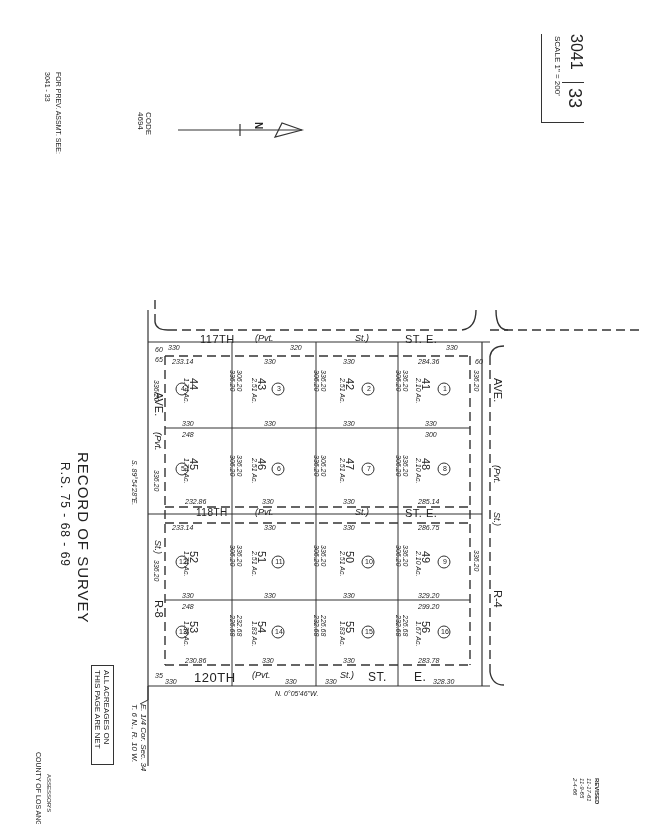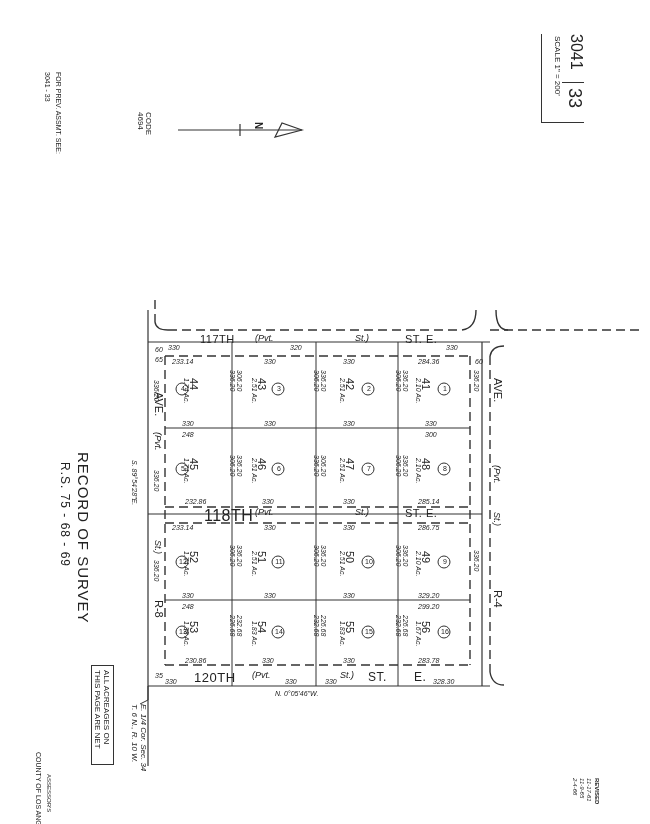--- a/index.html
+++ b/index.html
@@ -86,21 +86,21 @@
   </g>
 
   <path d="M148 686 L148 700 L140 704" stroke="#333" fill="none" stroke-width="1"></path>
 </svg>
 
 <div class="abs txt" style="left:200px;top:333px;font-size:11px;">117TH</div>
 <div class="abs small" style="left:255px;top:333px;font-size:9px;">(Pvt.</div>
 <div class="abs small" style="left:355px;top:333px;font-size:9px;">St.)</div>
 <div class="abs txt" style="left:405px;top:333px;font-size:11px;">ST. E.</div>
 
-<div class="abs txt" style="left:204px;top:507px;font-size:16px;">118TH</div>
+<div class="abs txt" style="left:196px;top:507px;font-size:10px;">118TH</div>
 <div class="abs small" style="left:255px;top:507px;font-size:9px;">(Pvt.</div>
 <div class="abs small" style="left:355px;top:507px;font-size:9px;">St.)</div>
 <div class="abs txt" style="left:405px;top:507px;font-size:11px;">ST. E.</div>
 
 <div class="abs txt" style="left:194px;top:670px;font-size:13px;">120TH</div>
 <div class="abs small" style="left:252px;top:670px;font-size:9px;">(Pvt.</div>
 <div class="abs small" style="left:340px;top:670px;font-size:9px;">St.)</div>
 <div class="abs txt" style="left:368px;top:670px;font-size:12px;">ST.</div>
 <div class="abs txt" style="left:414px;top:670px;font-size:12px;">E.</div>
 

